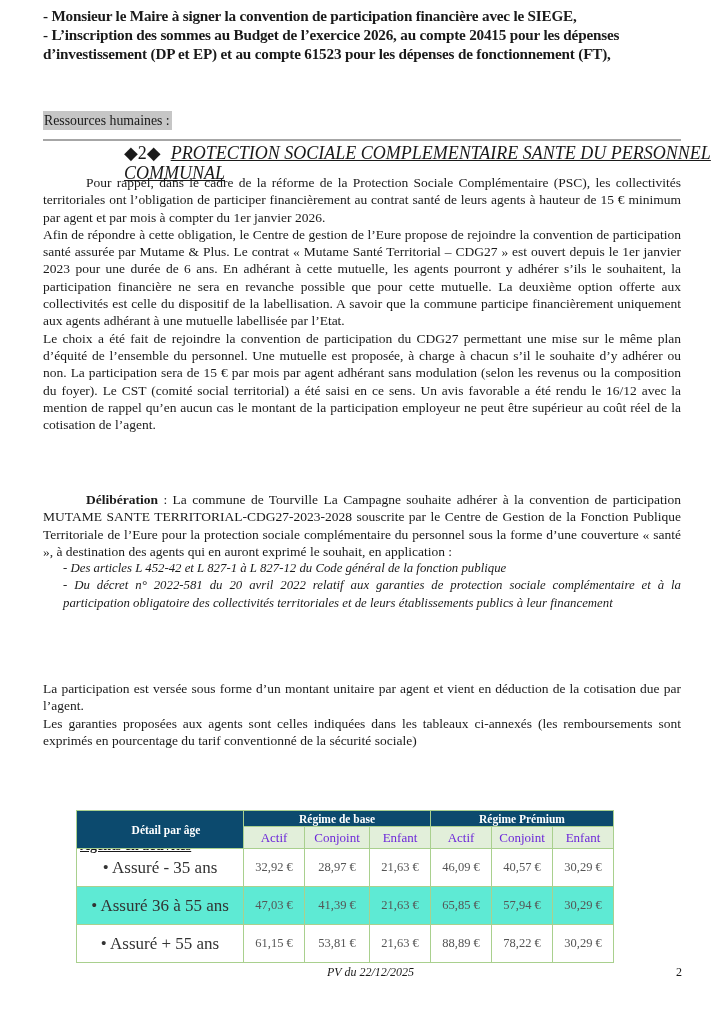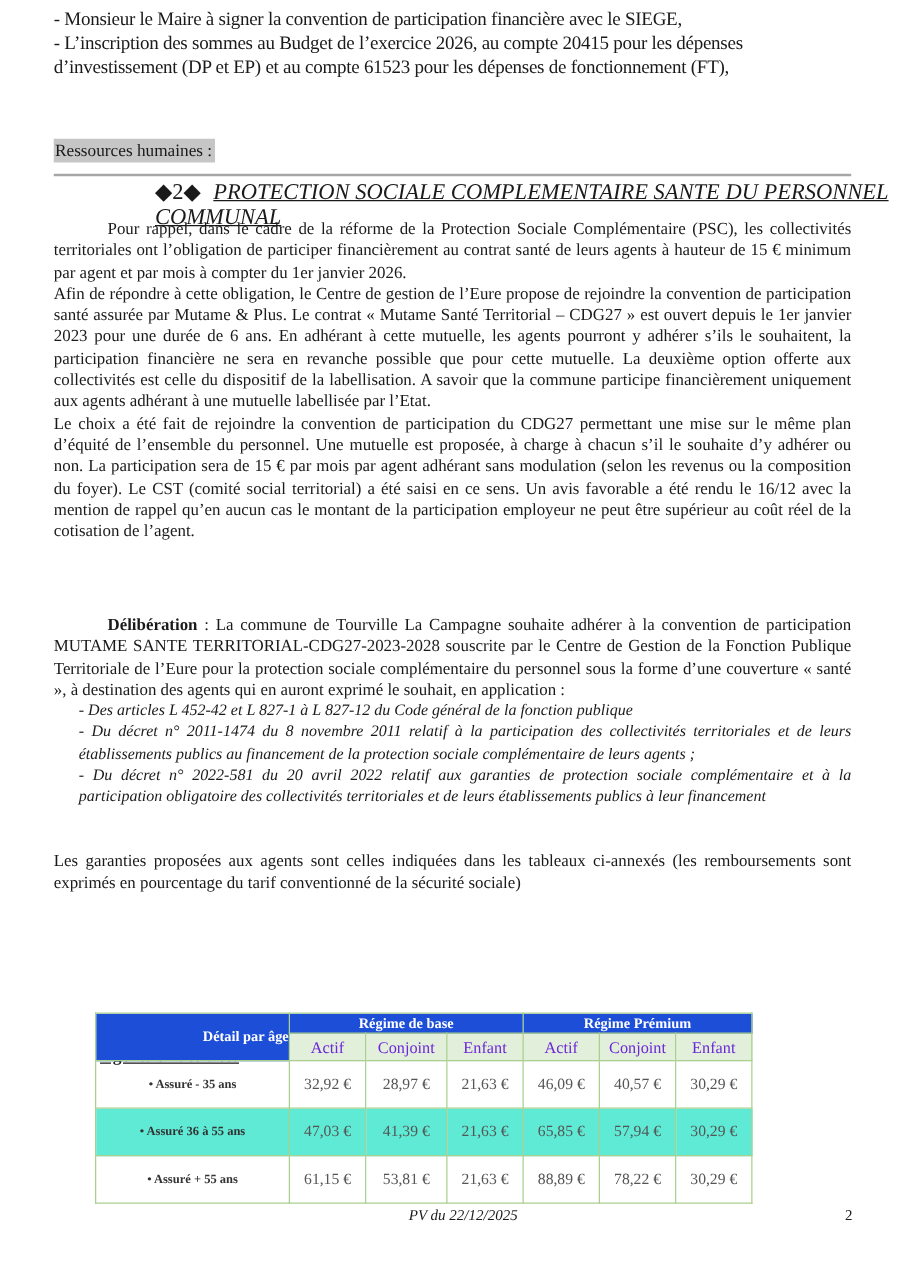--- a/index.html
+++ b/index.html
@@ -1,43 +1,43 @@
 <!DOCTYPE html>
 <html><head>
 <meta charset="utf-8">
 <style>
   html, body { margin: 0; padding: 0; background: #ffffff; }
   body { width: 724px; height: 1024px; position: relative; overflow: hidden;
          font-family: "Liberation Serif", "DejaVu Serif", serif; color: #1a1a1a; }
   .page { position: absolute; left: 0; top: 0; width: 724px; height: 1024px; }
-  .intro { position: absolute; left: 43px; top: 6px; width: 640px; font-size: 15.2px; font-weight: normal; line-height: 19px; letter-spacing: -0.2px; }
+  .intro { position: absolute; left: 43px; top: 6px; width: 640px; font-size: 15.2px; font-weight: bold; line-height: 19px; letter-spacing: -0.2px; }
   .intro p { margin: 0; }
   .section-label { position: absolute; left: 43px; top: 111px; background: #c6c6c6; font-weight: normal; font-size: 13.8px; padding: 1px 2px 1px 1px; line-height: 17px; }
   .rule { position: absolute; left: 43px; top: 139px; width: 638px; height: 2px; background: #a6a6a6; }
   .title { position: absolute; left: 80px; top: 143px; font-size: 18px; font-weight: normal; font-style: italic; line-height: 20px; margin-left: 44px; }
   .title .num { font-style: normal; margin-right: 10px; }
   .title .txt { text-decoration: underline; }
   .body { position: absolute; left: 43px; width: 638px; font-size: 13.5px; line-height: 17.3px; text-align: justify; }
   .body p { margin: 0; }
   .indent { text-indent: 43px; }
   .b1 { top: 174px; }
   .b2 { top: 491px; }
   .b2 .lbl { font-weight: bold; }
   .b2 .it { font-style: italic; font-size: 12.8px; margin-left: 20px; }
   .b3 { top: 680px; }
   .b3 p.gap { margin-top: 17px; }
   .table-title { position: absolute; left: 80px; top: 790px; font-weight: bold; font-size: 14px; text-decoration: underline; margin-top: 48px; }
   table.cot { position: absolute; left: 76px; top: 810px; border-collapse: collapse; font-size: 12.5px; color: #555; }
   table.cot td, table.cot th { border: 1px solid #a9d08e; text-align: center; padding: 0; font-weight: normal; }
-  table.cot th.green { background: #1d4ed8; color: #ffffff; font-weight: bold; font-size: 11.5px; height: 15px; }
-  table.cot th.detail { width: 154px; text-align: right; padding-left: 0; margin-top: 28px; }
+  table.cot th.green { background: #0c4a6e; color: #ffffff; font-weight: bold; font-size: 11.5px; height: 15px; }
+  table.cot th.detail { width: 154px; text-align: center; padding-left: 12px; margin-top: 28px; }
   table.cot th.sub { background: #e2efda; color: #6d28d9; font-size: 13px; height: 21px; margin-top: 38px; }
   table.cot td { height: 37px; }
   table.cot tr.alt td { background: #5eead4; }
-  table.cot td.age { font-weight: bold; color: #333; font-size: 10px; }
+  table.cot td.age { font-weight: normal; color: #333; font-size: 17px; }
   table.cot td.val { width: 60px; }
   table.cot td.val.w { width: 64px; }
   .footer { position: absolute; left: 327px; top: 965px; font-size: 12px; font-weight: normal; font-style: italic; }
   .pagenum { position: absolute; left: 676px; top: 965px; font-size: 12px; }
 </style>
 </head>
 <body>
 
 <div class="page">
 
@@ -55,25 +55,25 @@
 
   <div class="body b1">
     <p class="indent">Pour rappel, dans le cadre de la réforme de la Protection Sociale Complémentaire (PSC), les collectivités territoriales ont l’obligation de participer financièrement au contrat santé de leurs agents à hauteur de 15 € minimum par agent et par mois à compter du 1er janvier 2026.</p>
     <p>Afin de répondre à cette obligation, le Centre de gestion de l’Eure propose de rejoindre la convention de participation santé assurée par Mutame &amp; Plus. Le contrat « Mutame Santé Territorial – CDG27 » est ouvert depuis le 1er janvier 2023 pour une durée de 6 ans. En adhérant à cette mutuelle, les agents pourront y adhérer s’ils le souhaitent, la participation financière ne sera en revanche possible que pour cette mutuelle.  La deuxième option offerte aux collectivités est celle du dispositif de la labellisation. A savoir que la commune participe financièrement uniquement aux agents adhérant à une mutuelle labellisée par l’Etat.</p>
     <p>Le choix a été fait de rejoindre la convention de participation du CDG27 permettant une mise sur le même plan d’équité de l’ensemble du personnel. Une mutuelle est proposée, à charge à chacun s’il le souhaite d’y adhérer ou non. La participation sera de 15 € par mois par agent adhérant sans modulation (selon les revenus ou la composition du foyer). Le CST (comité social territorial) a été saisi en ce sens. Un avis favorable a été rendu le 16/12 avec la mention de rappel qu’en aucun cas le montant de la participation employeur ne peut être supérieur au coût réel de la cotisation de l’agent.</p>
   </div>
 
   <div class="body b2">
     <p class="indent"><span class="lbl">Délibération</span><span> : La commune de Tourville La Campagne souhaite adhérer à la convention de participation MUTAME SANTE TERRITORIAL-CDG27-2023-2028 souscrite par le Centre de Gestion de la Fonction Publique Territoriale de l’Eure pour la protection sociale complémentaire du personnel sous la forme d’une couverture « santé », à destination des agents qui en auront exprimé le souhait, en application :</span></p>
     <p class="it">-  Des articles L 452-42 et L 827-1 à L 827-12 du Code général de la fonction publique</p>
-    <p class="it">-  Du décret n° 2011-1474 du 8 novembre 2011 relatif à la participation des collectivités territoriales et de leurs établissements publics au financement de la protection sociale complémentaire de leurs agents ;</p>
     <p class="it">-  Du décret n° 2022-581 du 20 avril 2022 relatif aux garanties de protection sociale complémentaire et à la participation obligatoire des collectivités territoriales et de leurs établissements publics à leur financement</p>
   </div>
 
   <div class="body b3">
+    <p>La participation est versée sous forme d’un montant unitaire par agent et vient en déduction de la cotisation due par l’agent.</p>
     <p>Les garanties proposées aux agents sont celles indiquées dans les tableaux ci-annexés (les remboursements sont exprimés en pourcentage du tarif conventionné de la sécurité sociale)</p>
   </div>
 
   <div class="table-title">Agents en activités</div>
 
   <table class="cot">
     <tbody>
         <tr>
       <th class="green detail" rowspan="2">Détail par âge</th>
       <th class="green" colspan="3">Régime de base</th>

